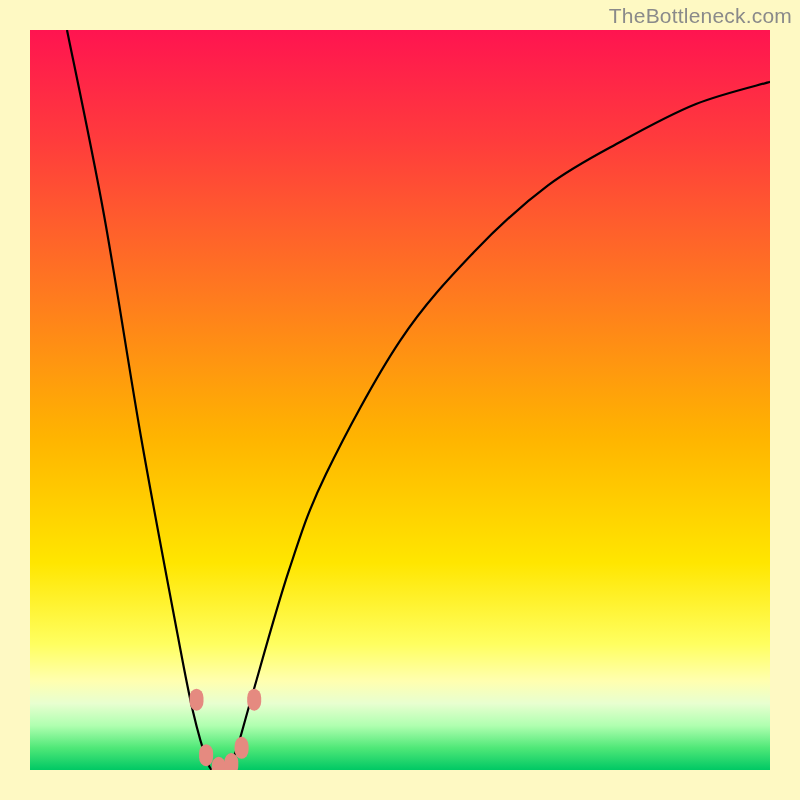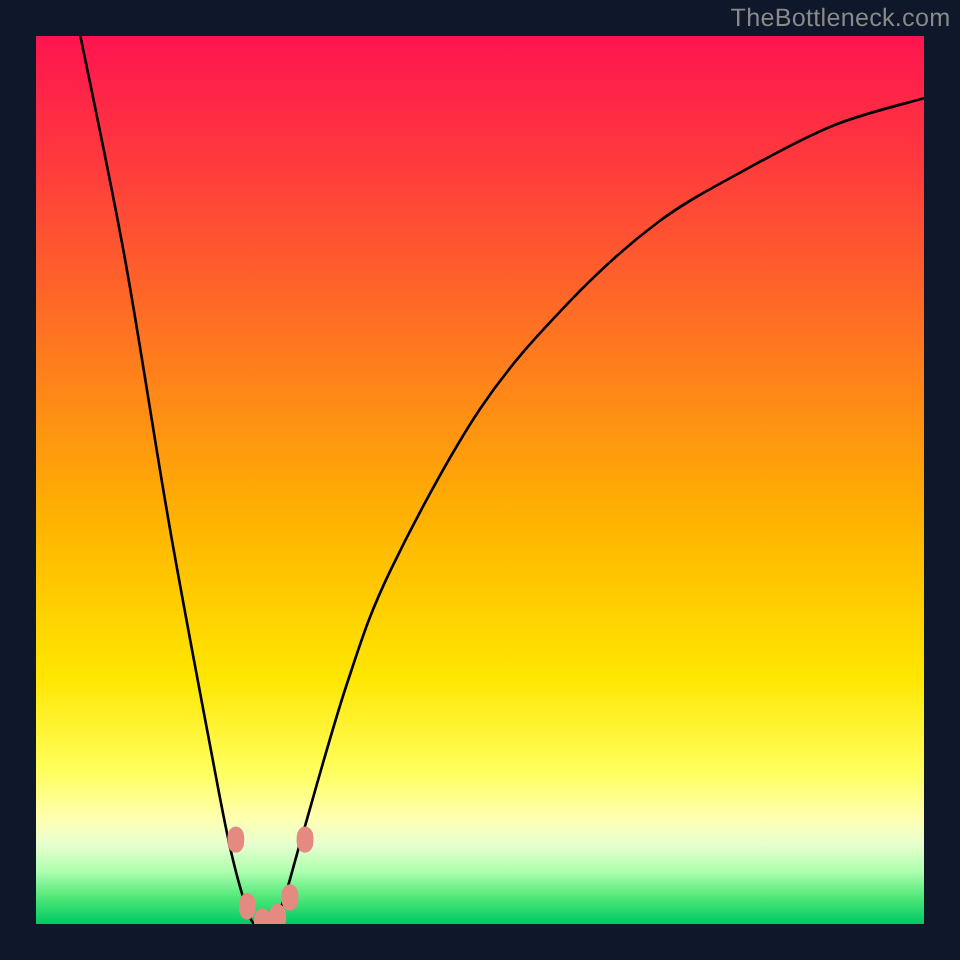--- a/index.html
+++ b/index.html
@@ -8,21 +8,21 @@
     width: 800px;
     height: 800px;
     overflow: hidden;
     background: #000;
     font-family: Arial, Helvetica, sans-serif;
   }
   .frame {
     position: absolute;
     top: 0; left: 0;
     width: 800px; height: 800px;
-    background: #0f172a;
+    background: #fef9c3;
   }
   .plot-area {
     position: absolute;
     top: 30px;
     left: 30px;
     width: 740px;
     height: 740px;
     overflow: hidden;
   }
   .gradient-bg {

